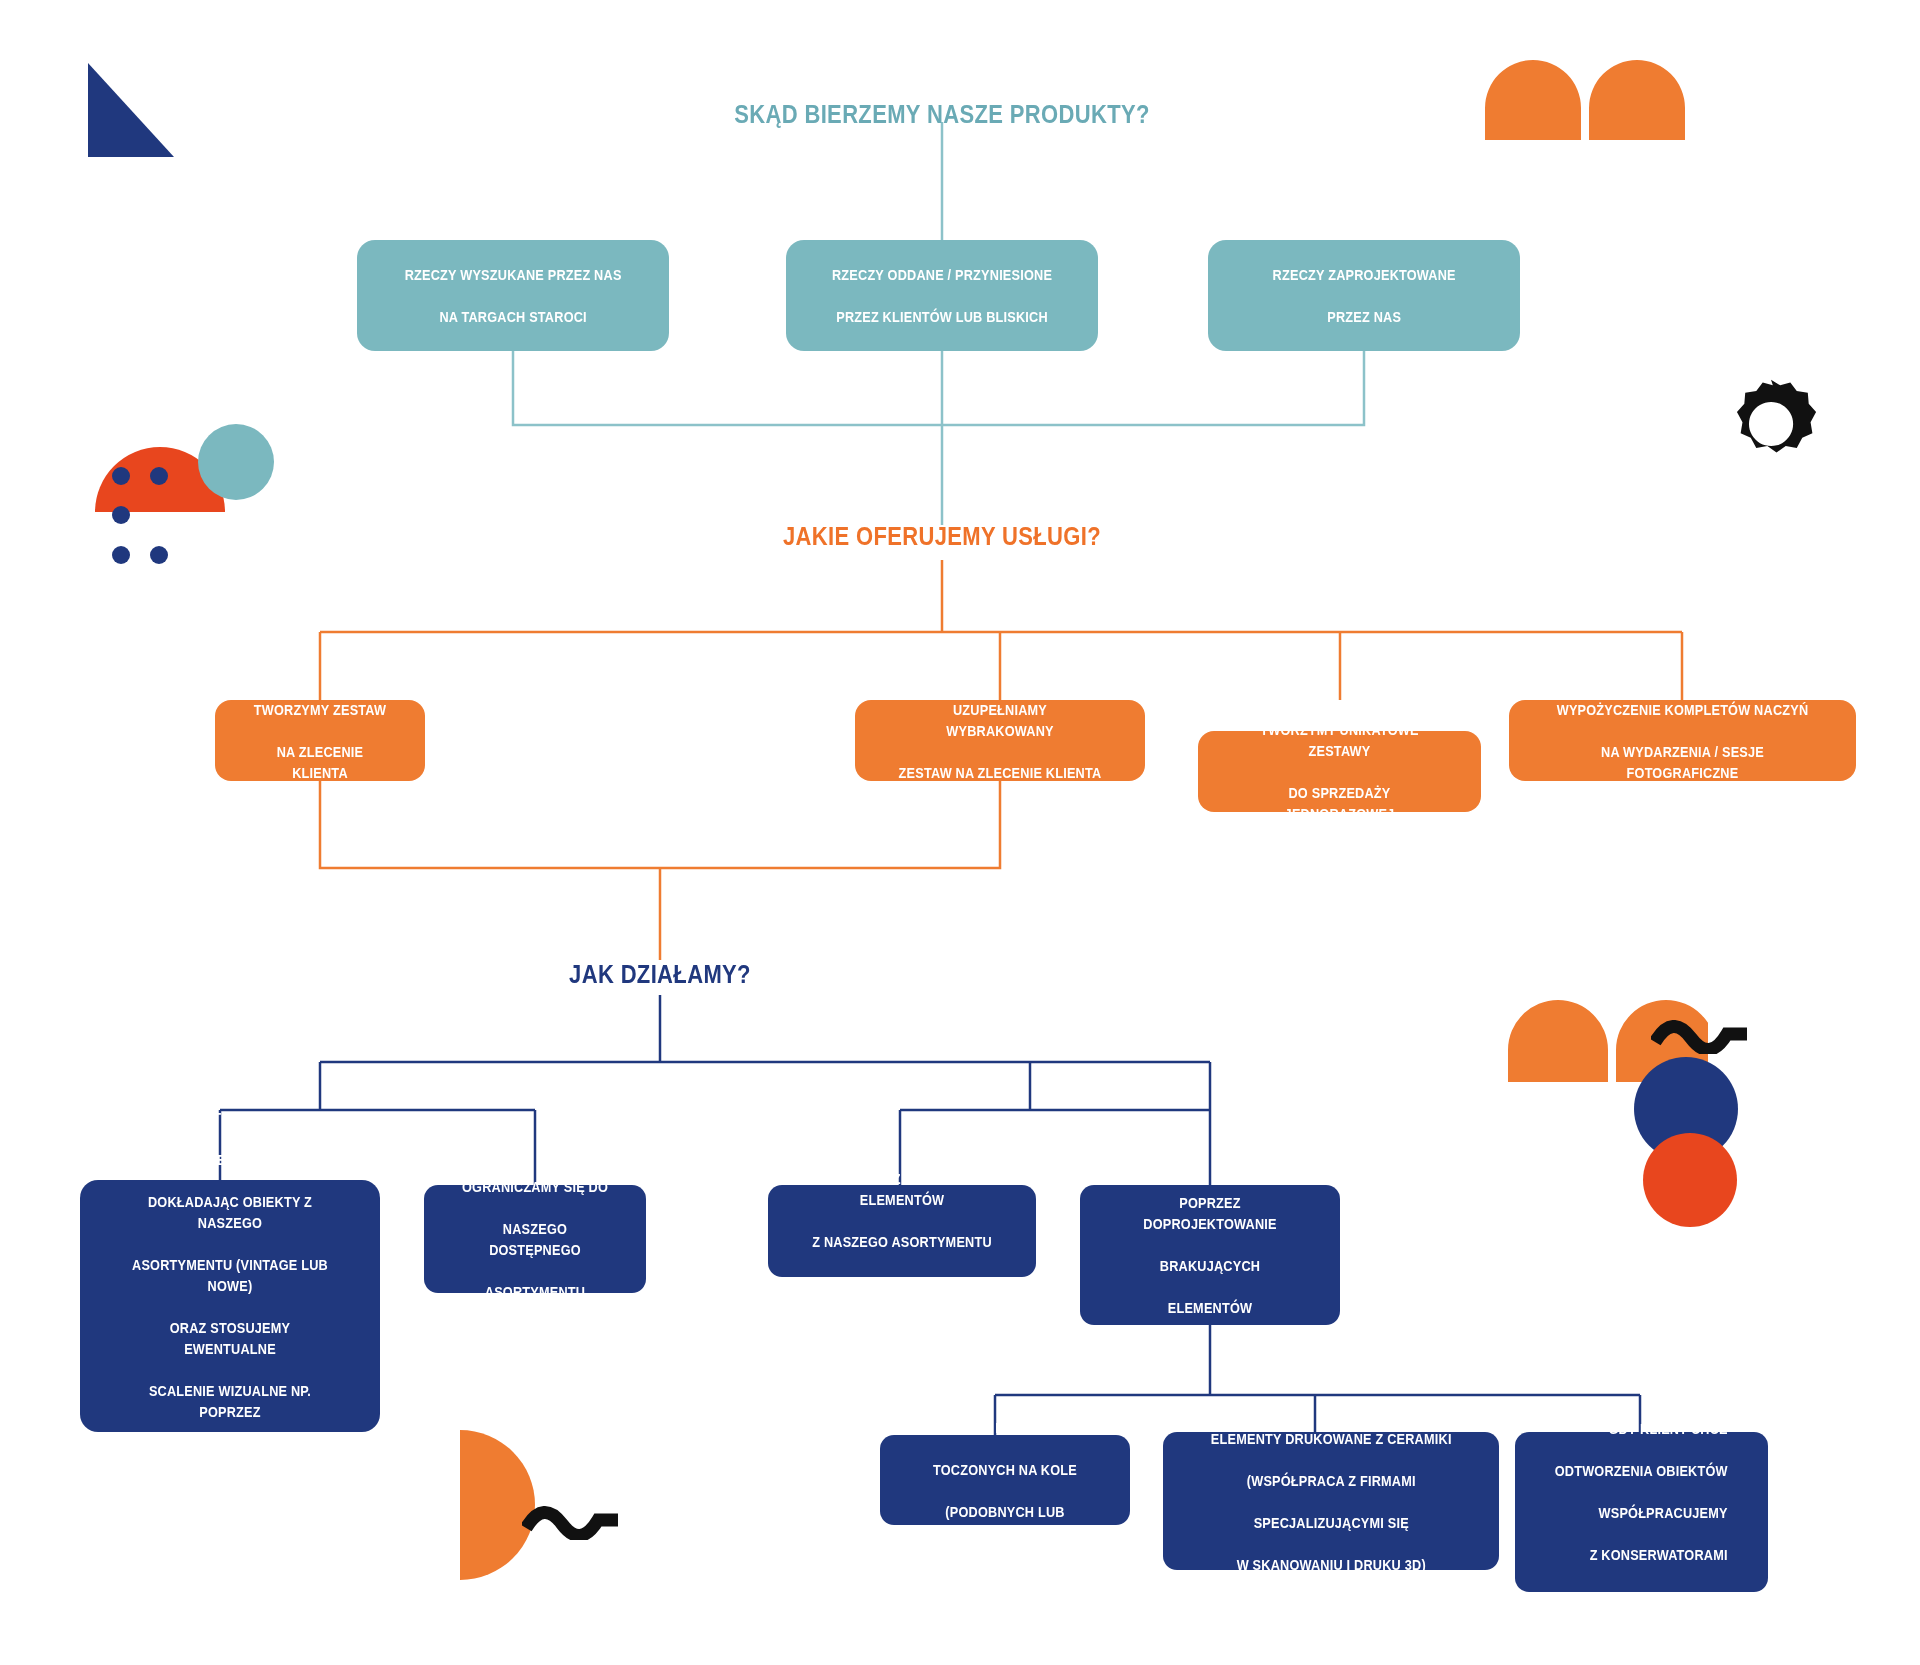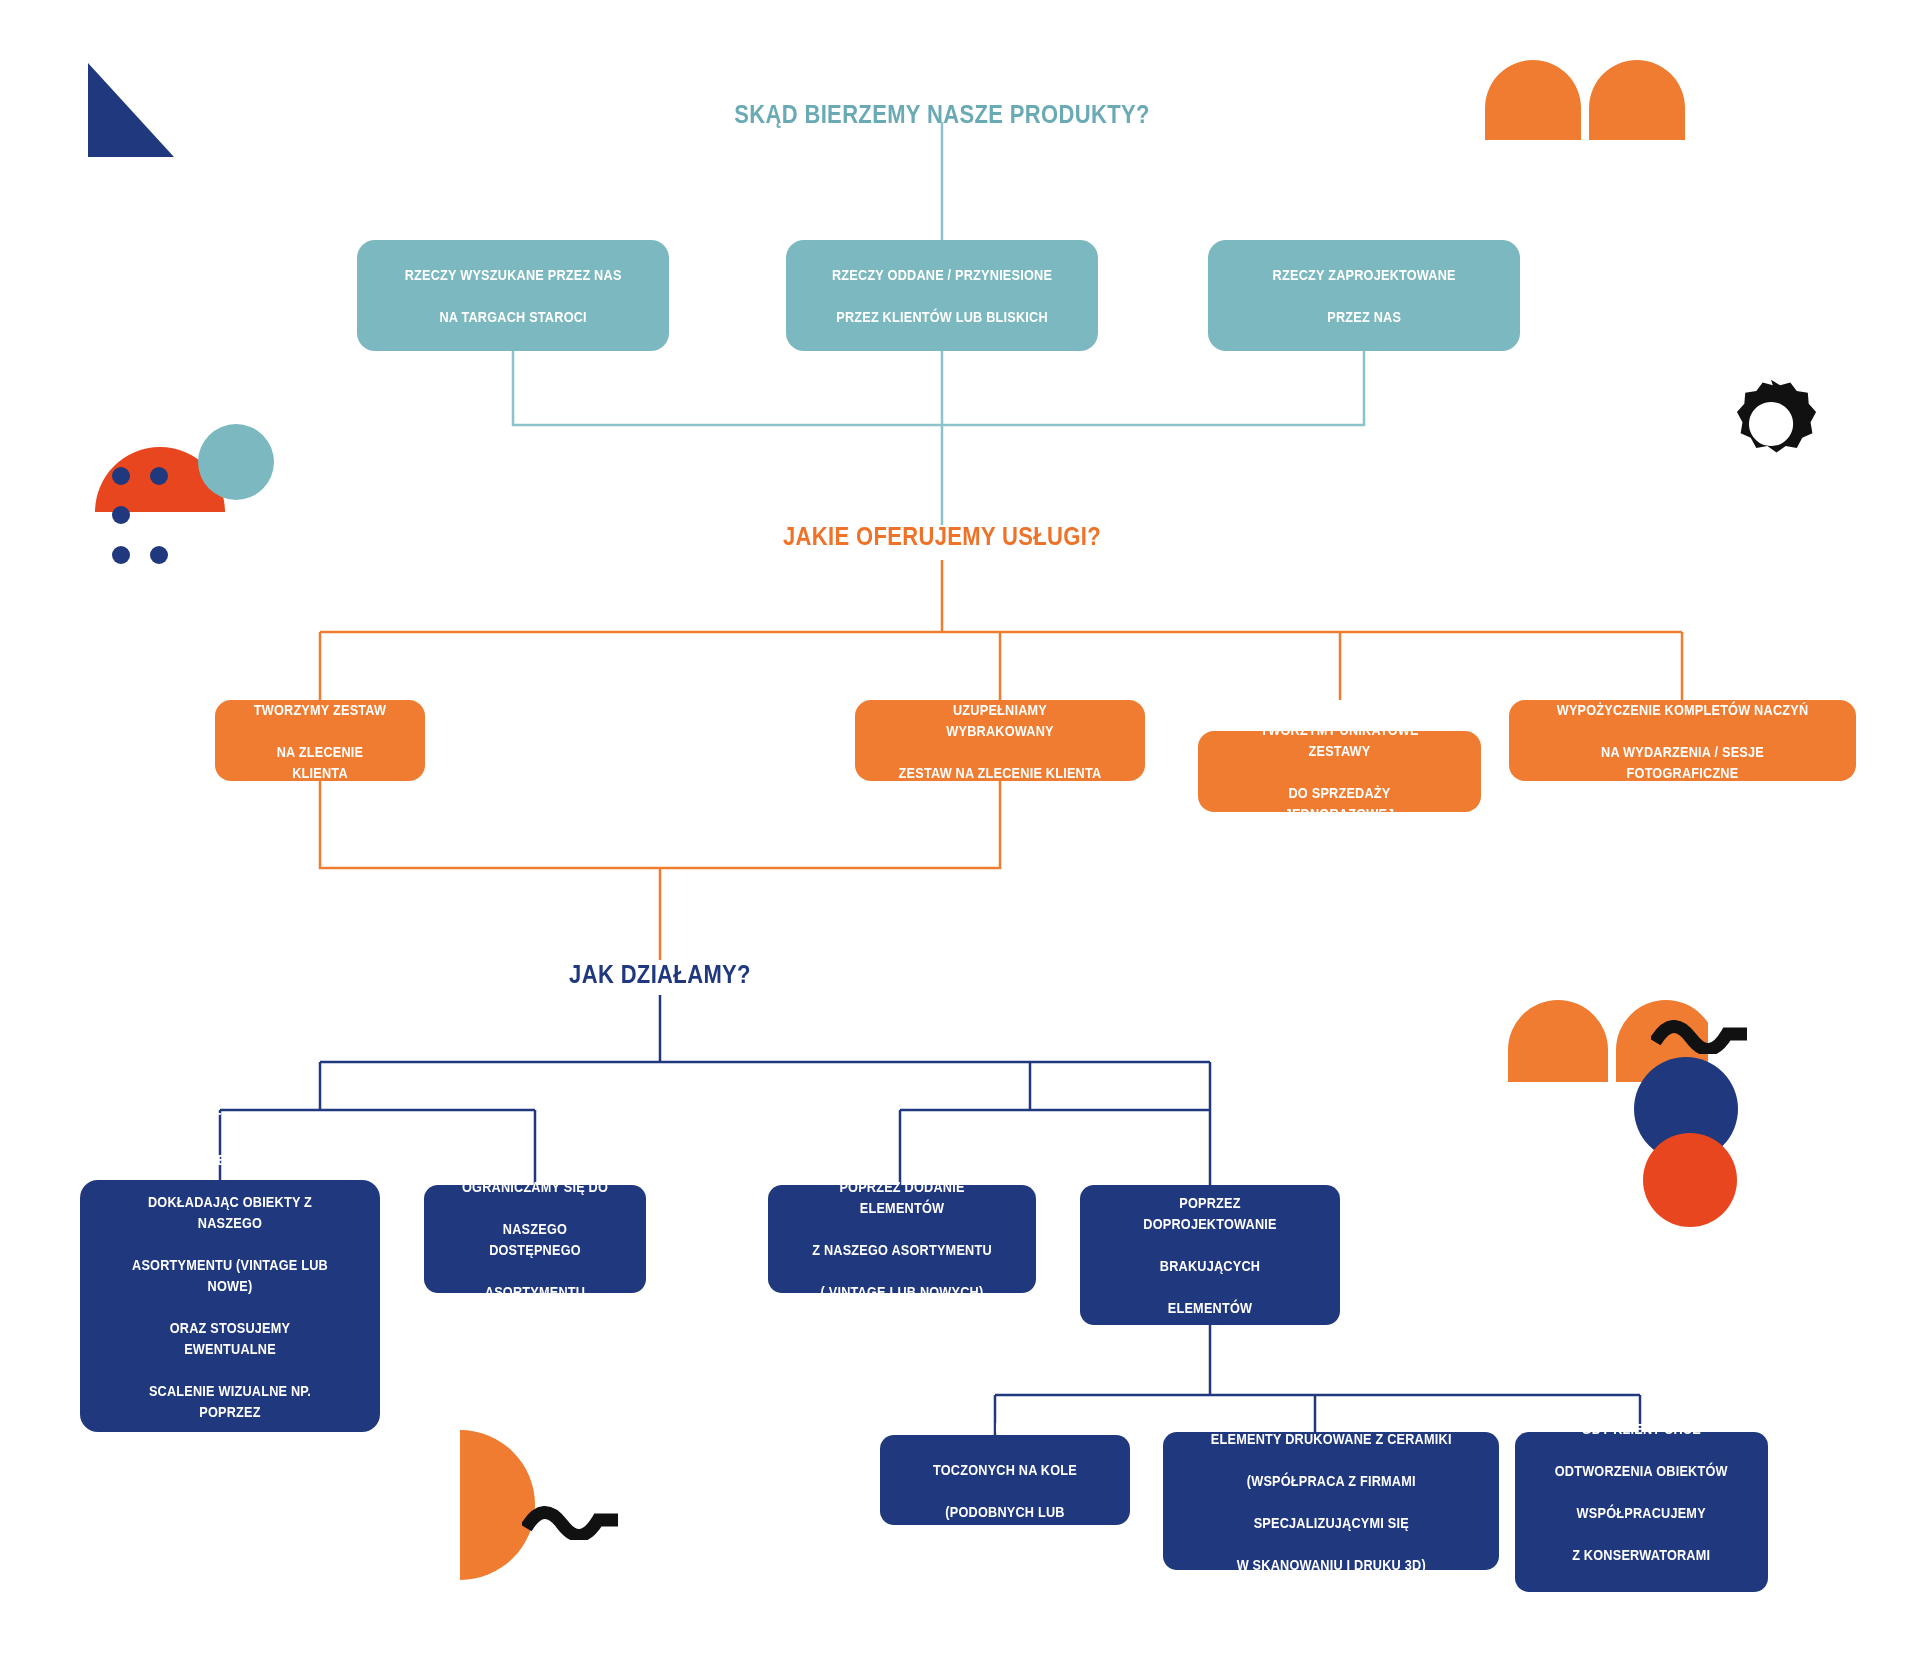--- a/index.html
+++ b/index.html
@@ -215,21 +215,21 @@
   </div>
 
   <div class="node navy tight" style="left:424px;top:1185px;width:222px;height:108px;">
     <span>
       <span>OGRANICZAMY SIĘ DO</span><br>
       <span>NASZEGO DOSTĘPNEGO</span><br>
       <span>ASORTYMENTU</span>
     </span>
   </div>
 
-  <div class="node navy tight" style="left:768px;top:1185px;width:268px;height:108px;justify-content:center;">
+  <div class="node navy tight" style="left:768px;top:1185px;width:268px;height:92px;justify-content:center;">
     <span>
       <span>POPRZEZ DODANIE ELEMENTÓW</span><br>
       <span>Z NASZEGO ASORTYMENTU</span><br>
       <span>( VINTAGE LUB NOWYCH)</span>
     </span>
   </div>
 
   <div class="node navy tight" style="left:1080px;top:1185px;width:260px;height:140px;">
     <span>
       <span>POPRZEZ DOPROJEKTOWANIE</span><br>
@@ -248,21 +248,21 @@
 
   <div class="node navy tight" style="left:1163px;top:1432px;width:336px;height:138px;">
     <span>
       <span>ELEMENTY DRUKOWANE Z CERAMIKI</span><br>
       <span>(WSPÓŁPRACA Z FIRMAMI</span><br>
       <span>SPECJALIZUJĄCYMI SIĘ</span><br>
       <span>W SKANOWANIU I DRUKU 3D)</span>
     </span>
   </div>
 
-  <div class="node navy tight" style="left:1515px;top:1432px;width:253px;height:160px;">
+  <div class="node navy tight" style="left:1515px;top:1432px;width:253px;height:160px;text-align:right;">
     <span>
       <span>GDY KLIENT CHCE</span><br>
       <span>ODTWORZENIA OBIEKTÓW</span><br>
       <span>WSPÓŁPRACUJEMY</span><br>
       <span>Z KONSERWATORAMI</span><br>
       <span>SZTUKI</span>
     </span>
   </div>
 
 </div>

